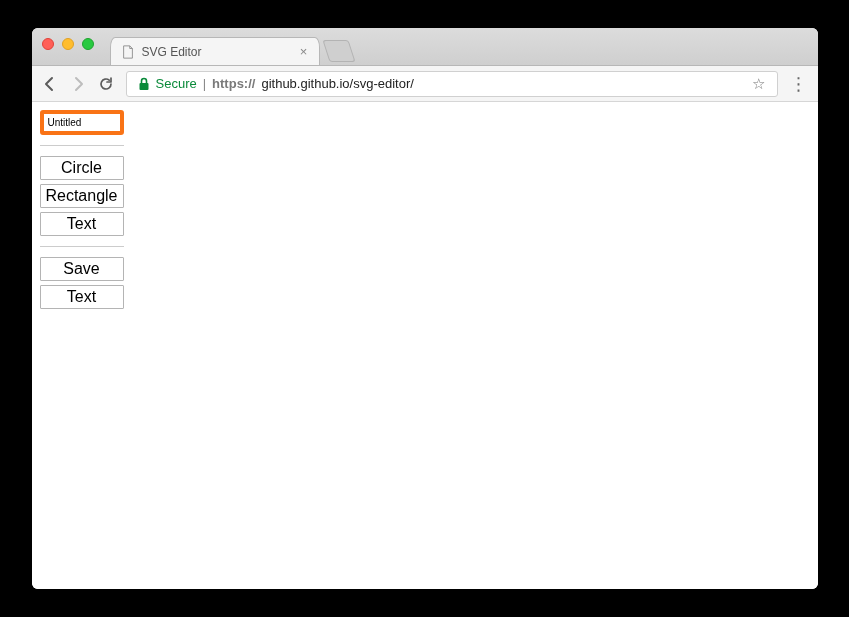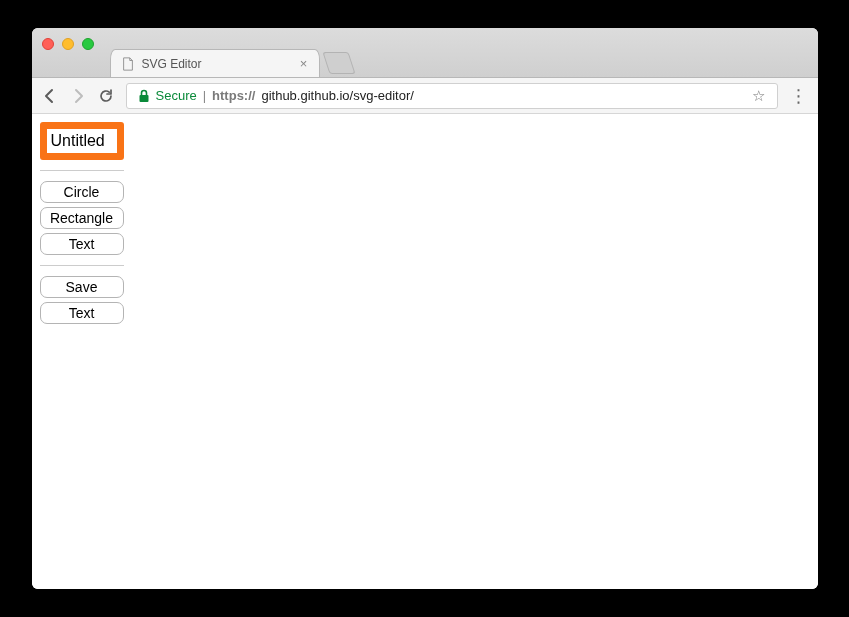--- a/index.html
+++ b/index.html
@@ -19,21 +19,21 @@
     background:#fff;
     border-radius:6px;
     box-shadow:0 20px 60px rgba(0,0,0,0.55);
     overflow:hidden;
     position:relative;
     display:flex;
     flex-direction:column;
   }
   
   .titlebar {
-    height:50px;
+    height:38px;
     background:linear-gradient(#dcdcdc,#cfcfcf);
     border-bottom:1px solid #b7b7b7;
     display:flex;
     align-items:center;
     position:relative;
   }
   .traffic {
     position:absolute; left:10px; top:10px; display:flex; gap:8px;
   }
   .traffic span { width:12px; height:12px; border-radius:50%; display:block; }
@@ -110,34 +110,34 @@
   }
   .sidebar {
     width:100px;
     padding:8px 8px;
     display:flex;
     flex-direction:column;
     gap:4px;
   }
   .sidebar input[type=text]{
     width:100%;
-    font-size:16px;
+    font-size:10px;
     padding:3px 4px;
-    border:7px solid #f97316;
+    border:4px solid #f97316;
     border-radius:3px;
     background:#fff;
   }
   .sidebar hr { border:none; border-top:1px solid #ccc; margin:6px 0; }
   .sb-btn {
     width:100%;
-    font-size:14px;
+    font-size:16px;
     padding:2px 4px;
     background:#fff;
     border:1px solid #b4b4b4;
-    border-radius:7px;
+    border-radius:1px;
     cursor:pointer;
     font-family:inherit;
   }
   .canvas-wrap { flex:1; padding:0; position:relative; overflow:hidden; }
   .canvas {
     position:absolute; inset:0;
     background:#fff;
   }
   .svgtext {
     font-family: Georgia, 'Times New Roman', serif;

